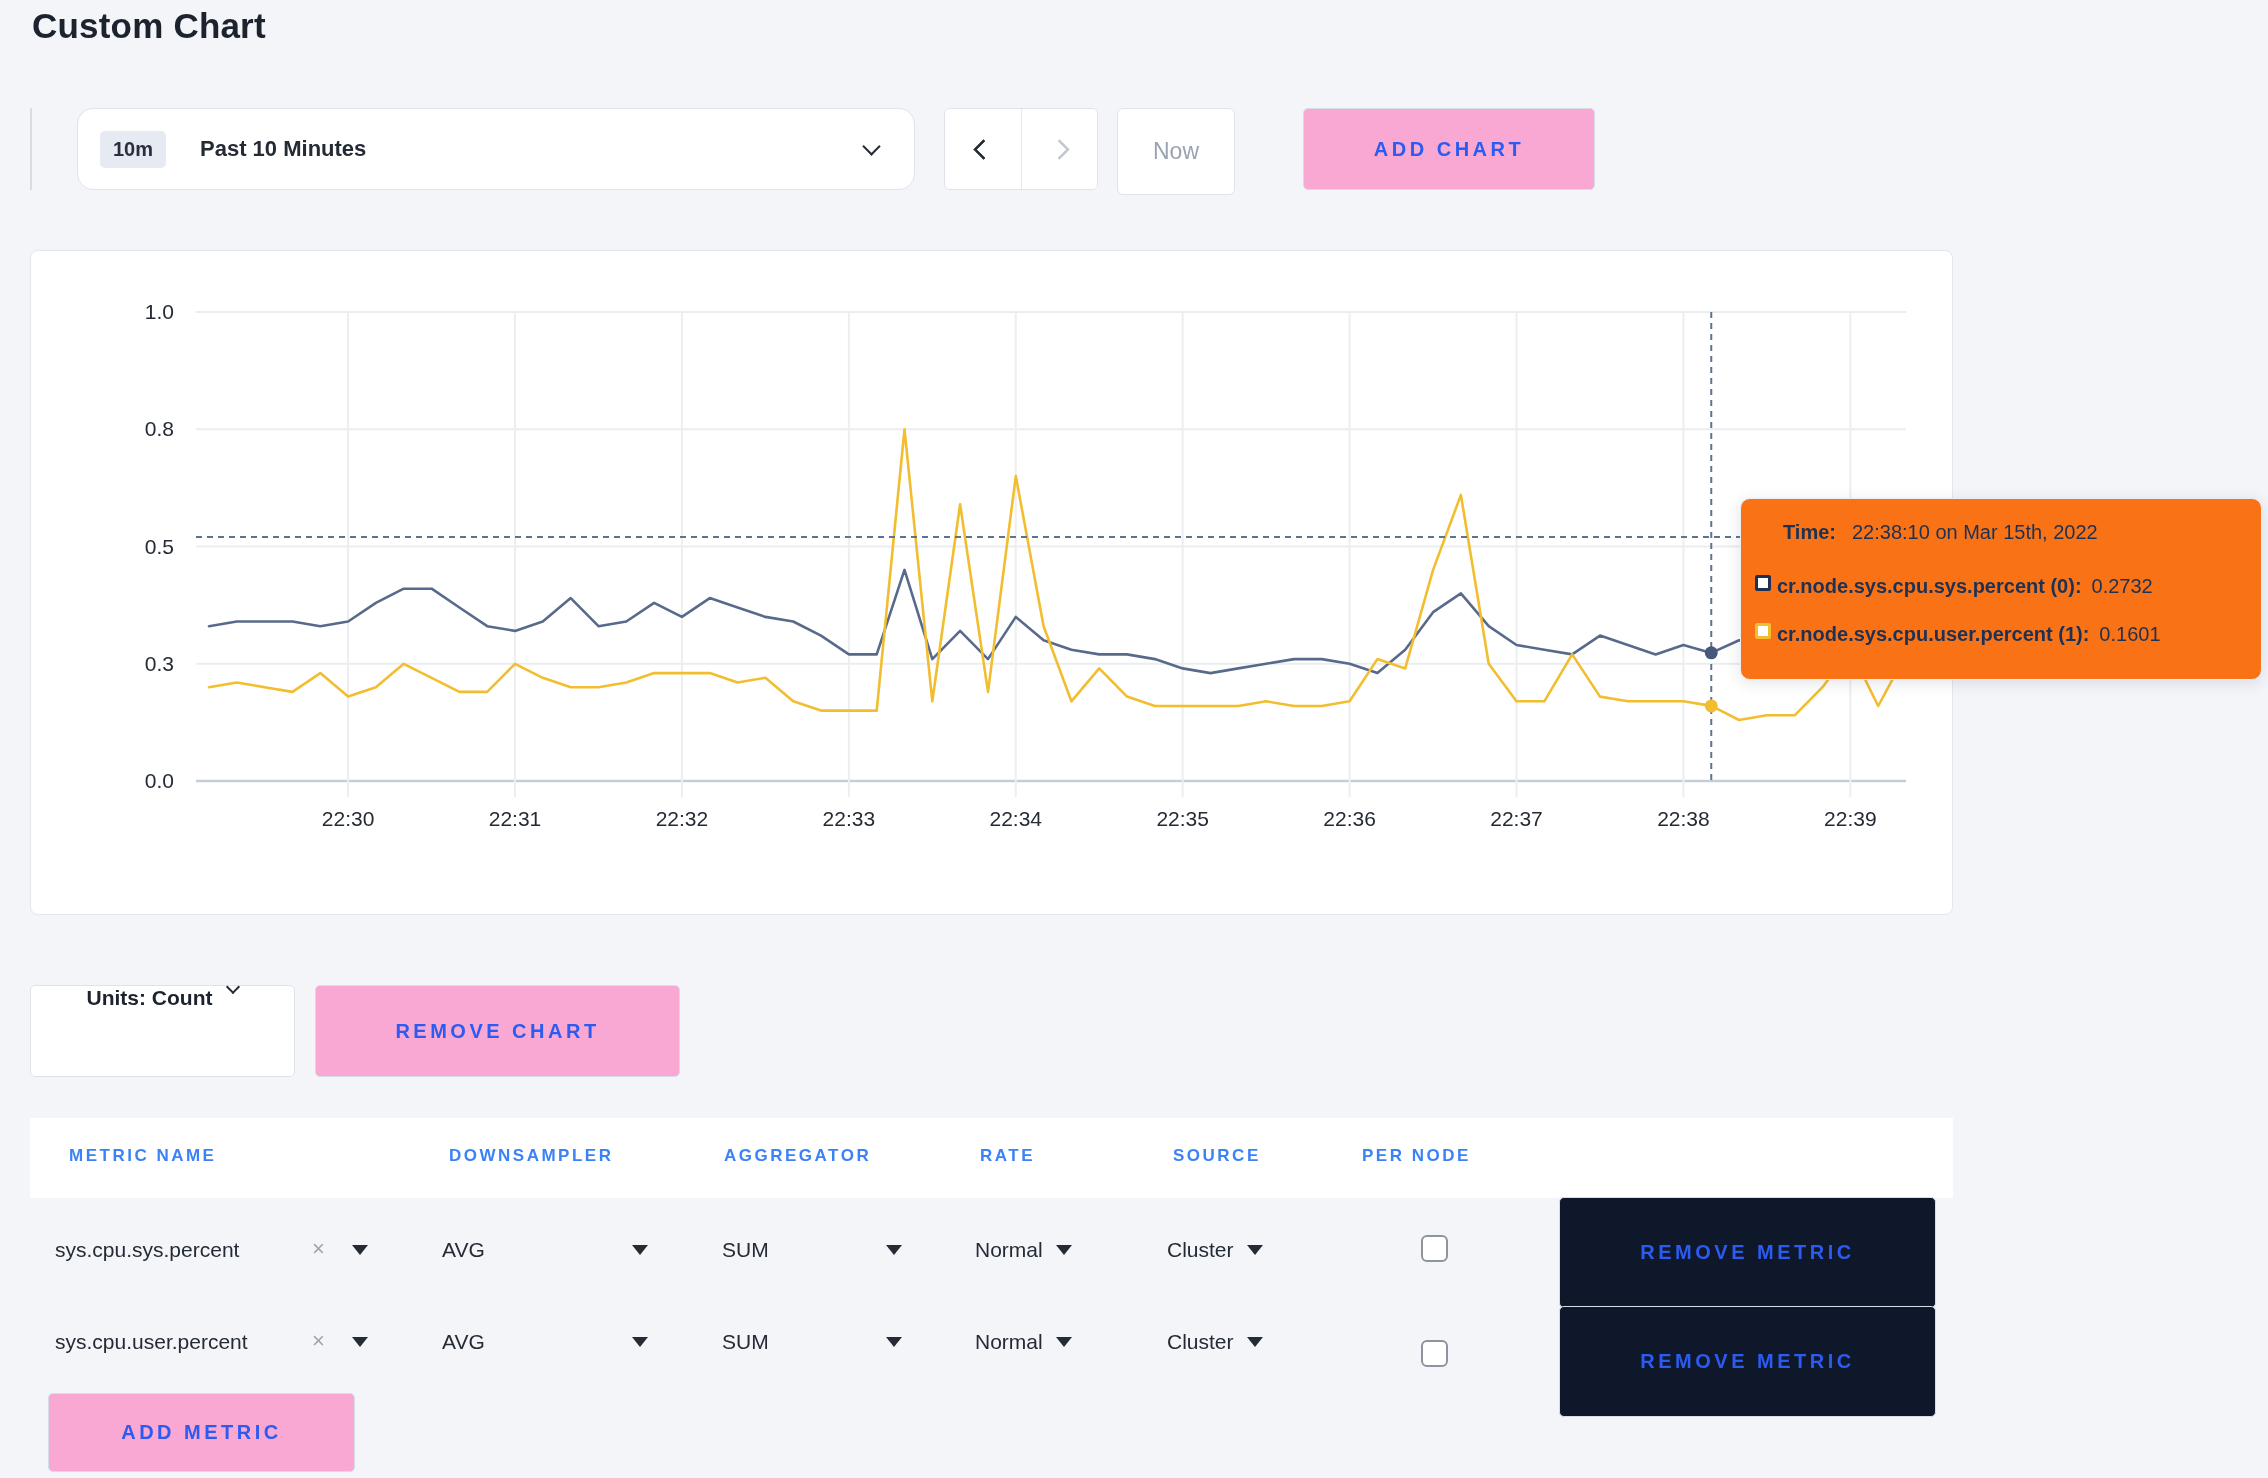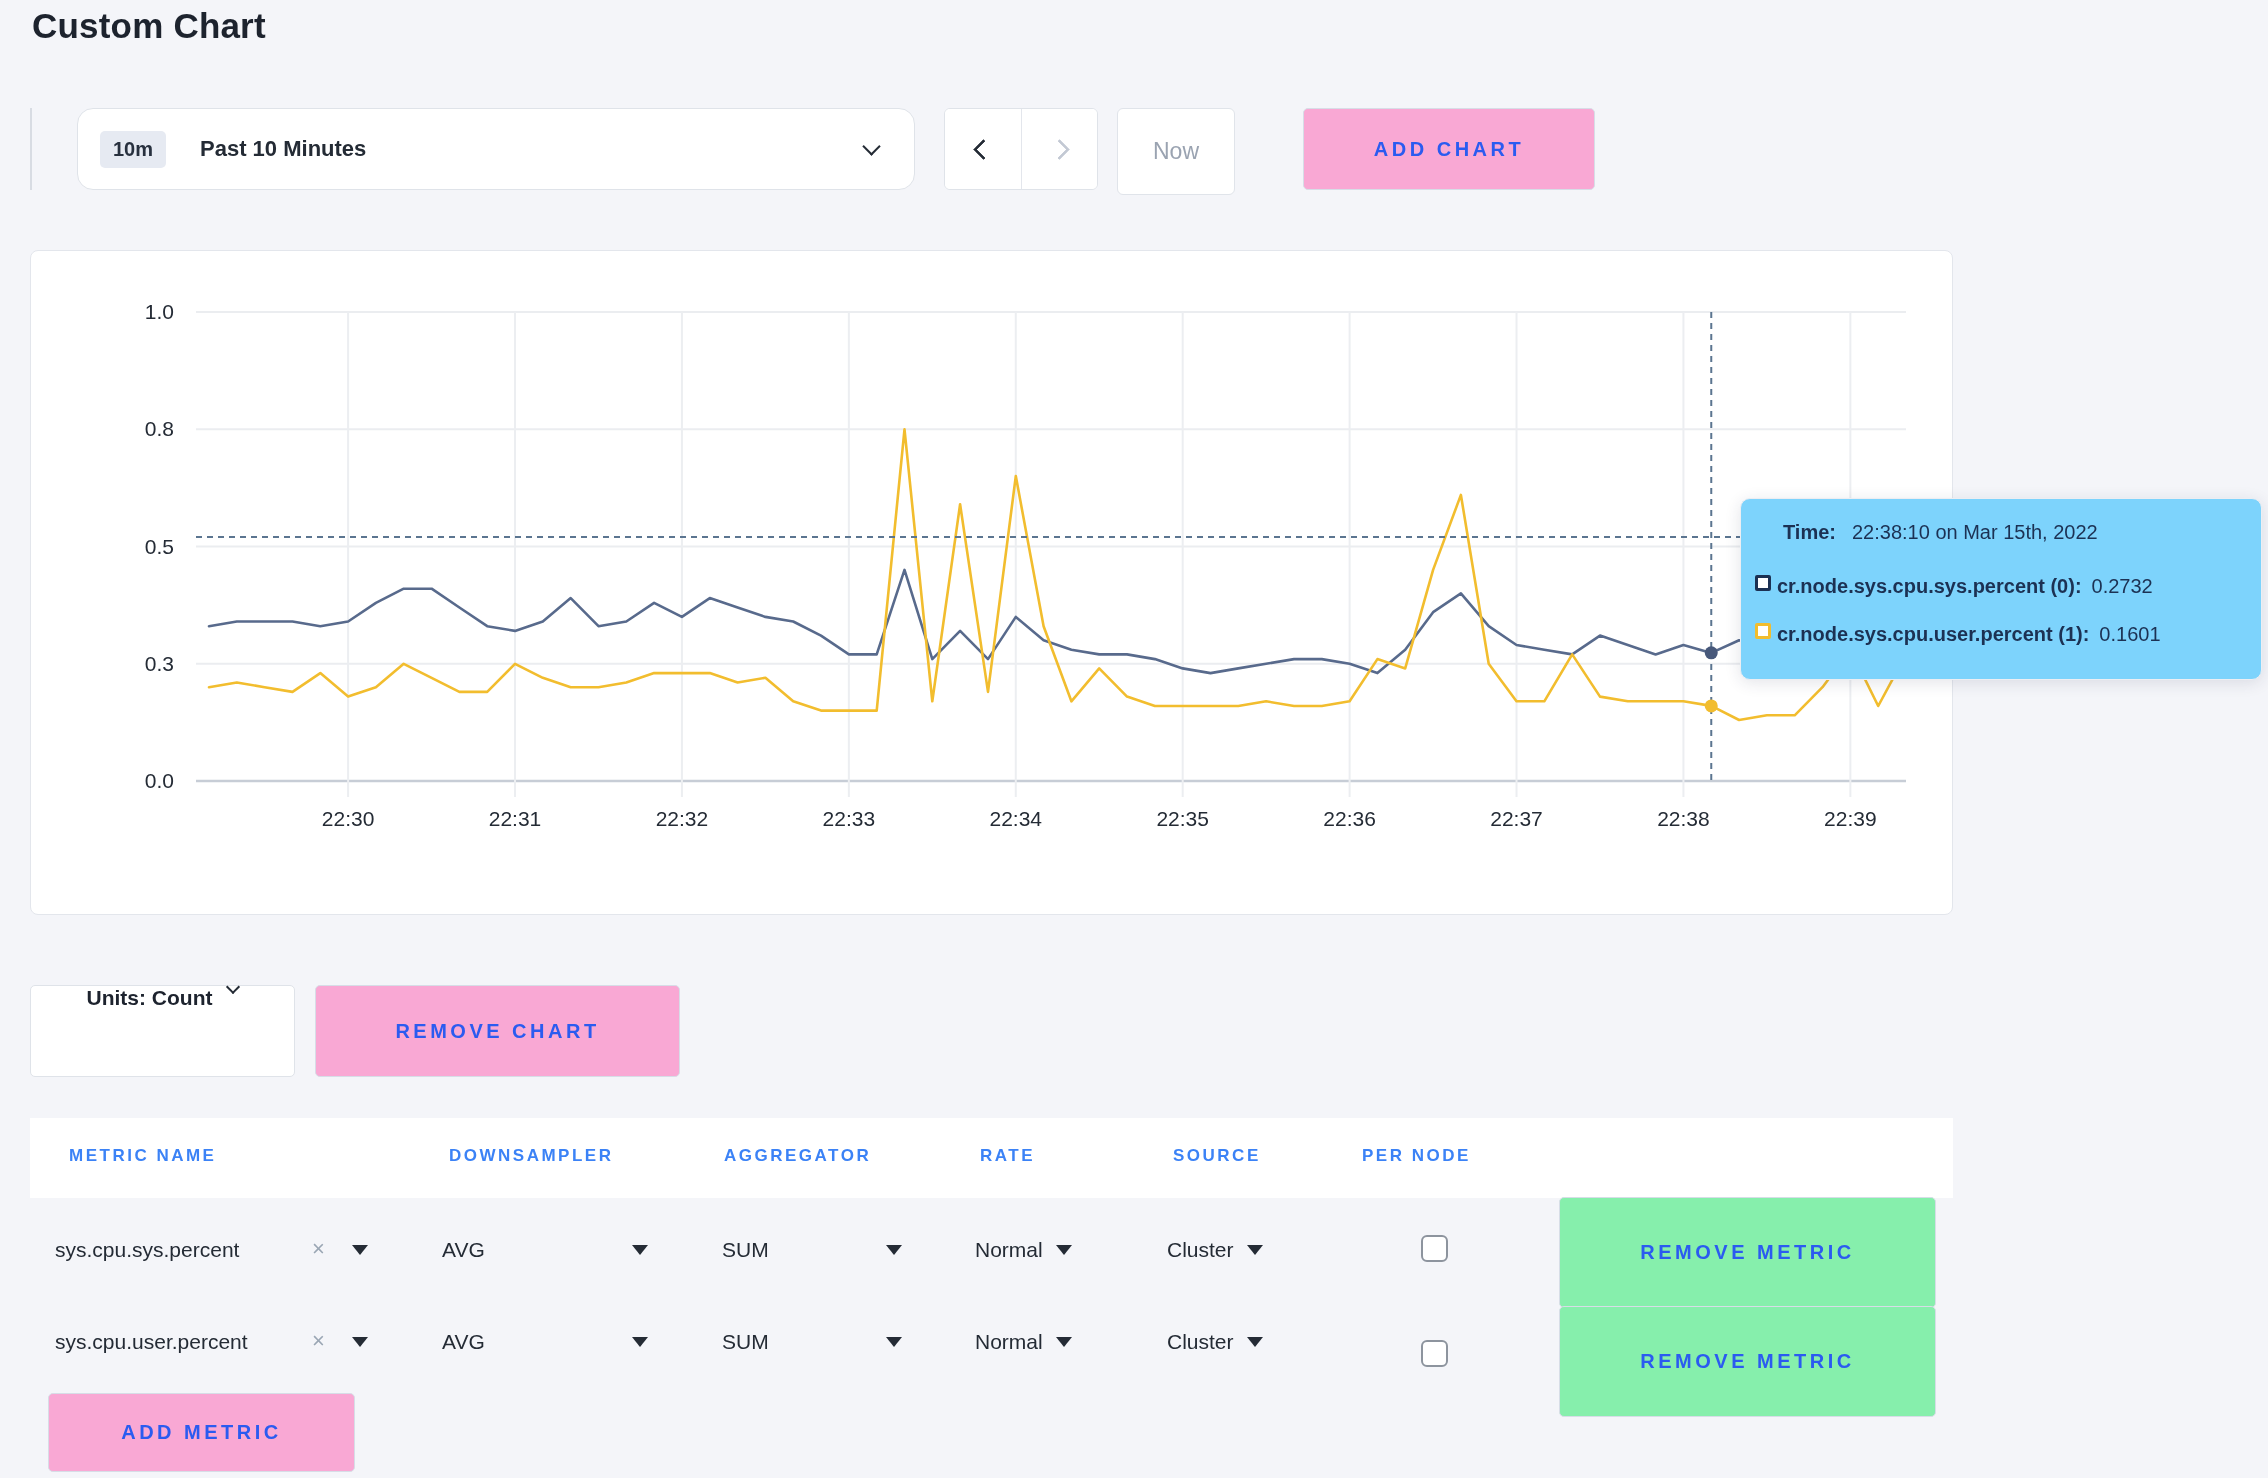--- a/index.html
+++ b/index.html
@@ -39,21 +39,21 @@
     color:#2b5bf0; font-size:20px; font-weight:600; letter-spacing:3.5px; cursor:pointer; }
   .add-chart-btn { left:1303px; top:108px; width:292px; height:82px; }
 
   
   .chart-card { left:30px; top:250px; width:1923px; height:665px; background:#fff;
     border:1.5px solid #e3e6ec; border-radius:8px; }
   #chart-svg { position:absolute; left:0; top:0; }
   #chart-svg text { font-family:"Liberation Sans", sans-serif; font-size:21px; fill:#242b35; }
 
   
-  .chart-tooltip { left:1740px; top:498px; width:522px; height:182px; background:#7dd3fc;
+  .chart-tooltip { left:1740px; top:498px; width:522px; height:182px; background:#f97316;
     border:1px solid #ecEEf3; border-radius:10px; box-shadow:0 3px 16px rgba(30,40,70,.12);
     font-size:20px; color:#1c3153; }
   .tt-time { position:absolute; left:42px; top:22px; display:flex; gap:16px; align-items:center; }
   .tt-time b { font-weight:700; }
   .tt-row { position:absolute; left:14px; display:flex; align-items:flex-start; gap:6px; }
   .tt-row .swatch { width:16px; height:16px; border:3px solid #1c3153; border-radius:2px; background:#fff; flex:none; }
   .tt-row b { font-weight:700; }
   .tt-row .tt-val { margin-left:4px; }
 
   
@@ -69,21 +69,21 @@
 
   .cell { position:absolute; font-size:21px; color:#242b35; }
   .x-icon { color:#9aa6b4; font-size:22px; }
   .caret { display:inline-block; width:0; height:0; border-left:8px solid transparent;
     border-right:8px solid transparent; border-top:10px solid #242b35; }
   .drop-pair { display:inline-flex; align-items:center; gap:13px; }
 
   .checkbox { position:absolute; width:27px; height:27px; background:#fff; border:2px solid #8d949e;
     border-radius:6px; cursor:pointer; }
 
-  .remove-metric-btn { width:377px; height:111px; background:#86efac; }
+  .remove-metric-btn { width:377px; height:111px; background:#0f172a; }
   .add-metric-btn { left:48px; top:1393px; width:307px; height:79px; }
 </style>
 </head>
 <body>
 
 <div id="app">
 
   <div class="abs page-title">Custom Chart</div>
 
   <div class="abs toolbar-divider"></div>

